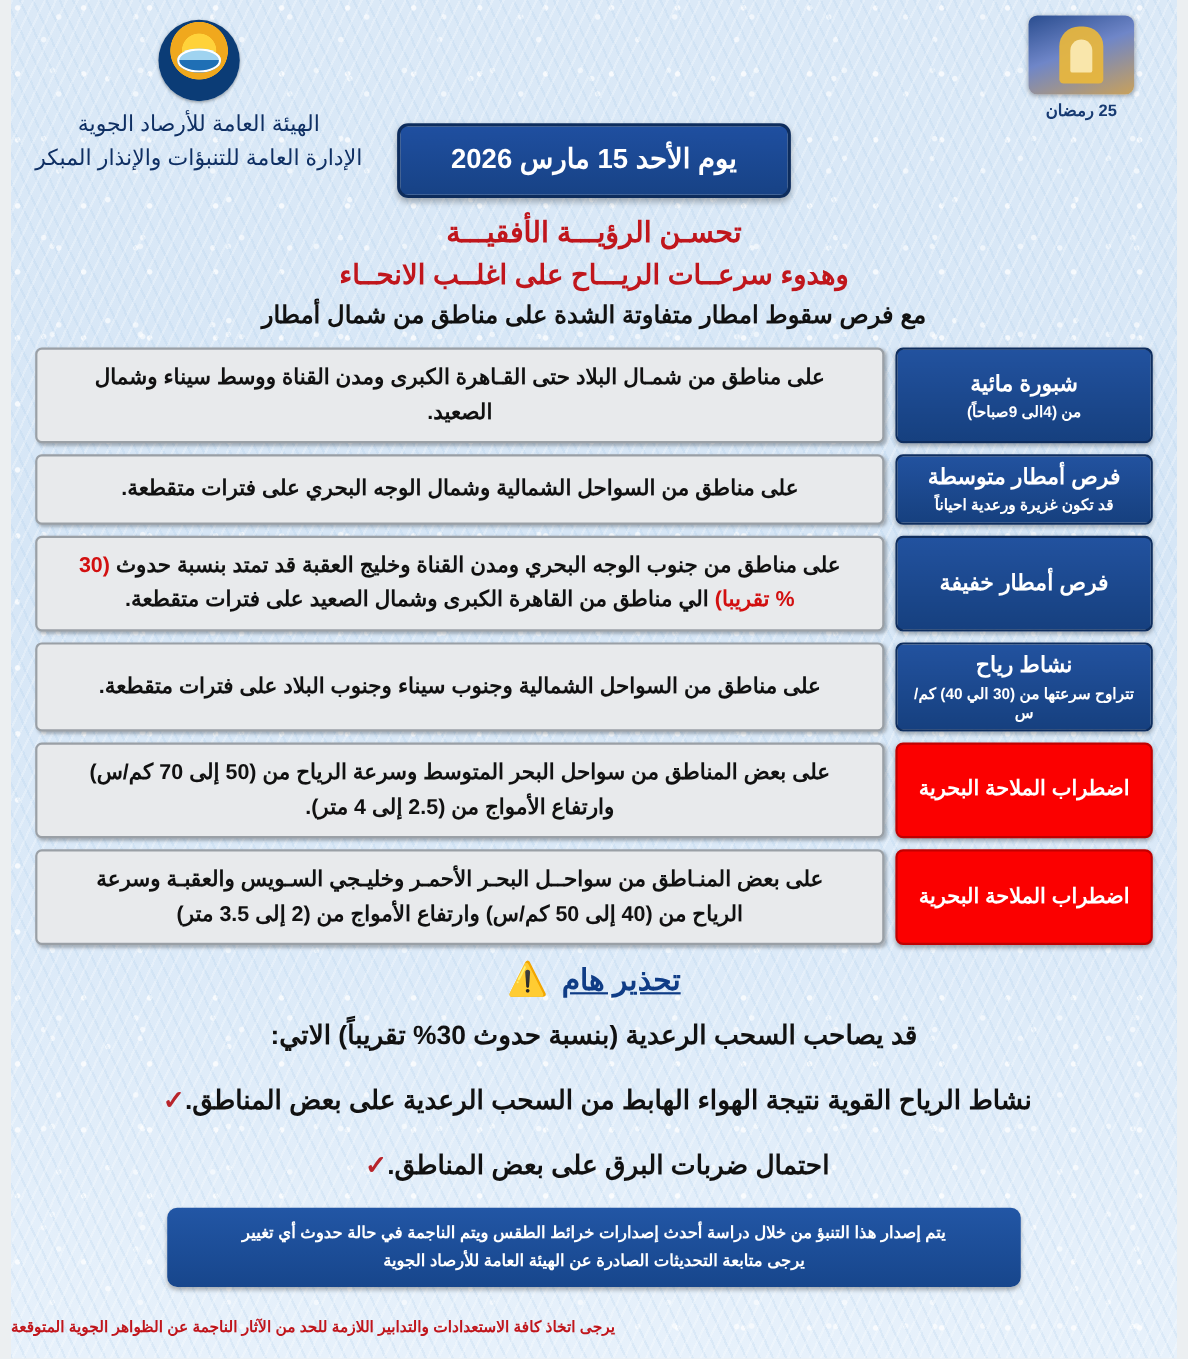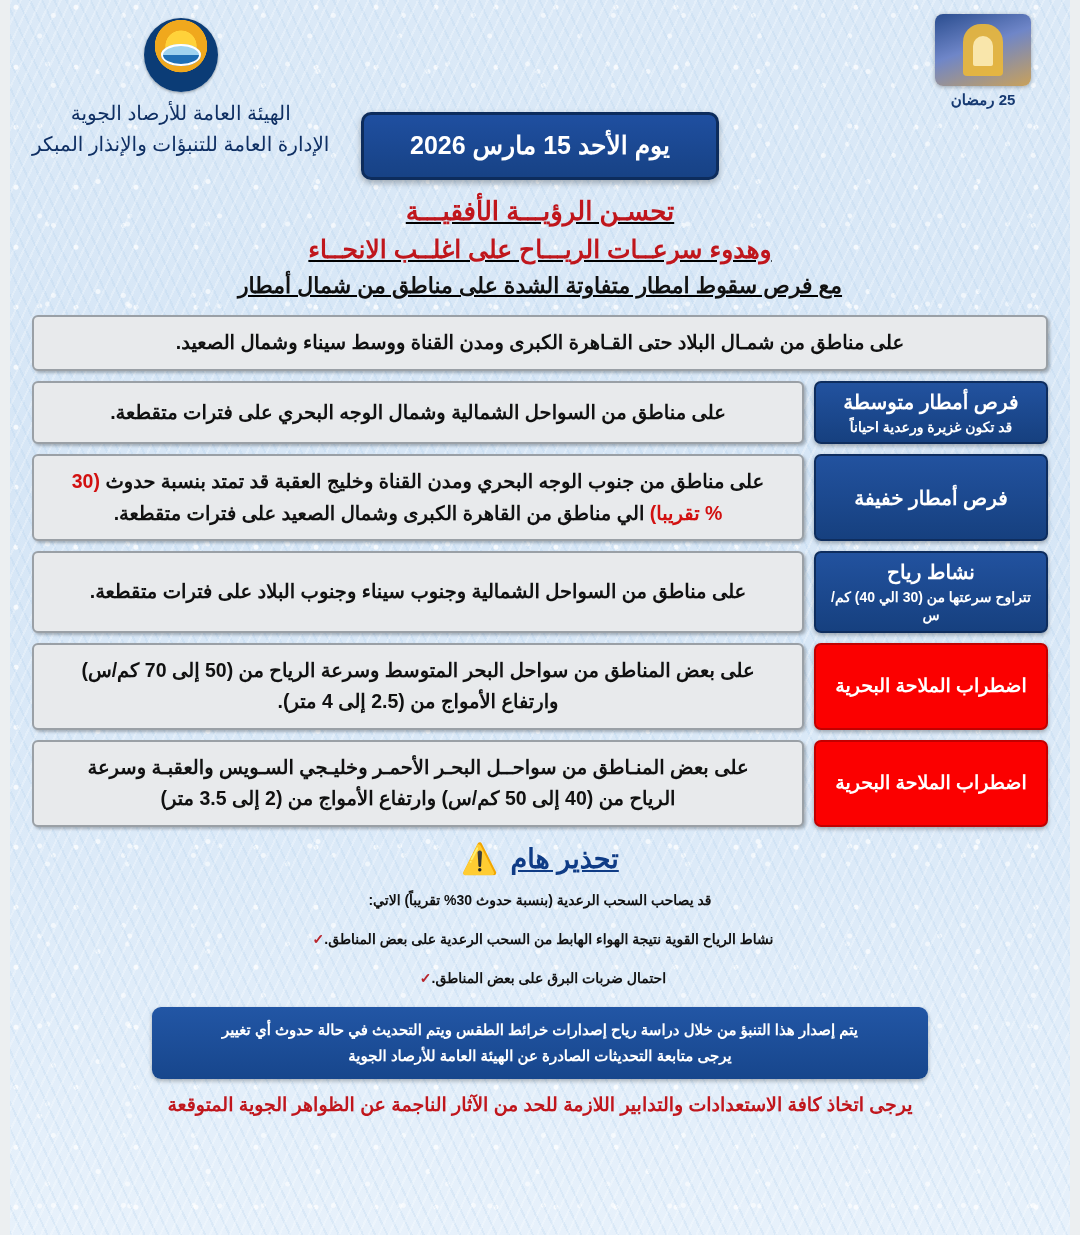--- a/index.html
+++ b/index.html
@@ -67,21 +67,21 @@
     background:linear-gradient(180deg,#1f4fa0 0%, #174285 100%);
     border:3px solid #0d2c5c;border-radius:10px;
     color:#ffffff;font-weight:bold;text-align:center;
     padding:12px 26px 14px 26px;margin-top:10px;
     box-shadow:0 3px 6px rgba(0,0,0,.28);
     min-width:300px;
   }
   .title-box div{font-size:25px;line-height:1.45;}
 
   
-  .headlines{text-align:center;margin:16px 0 6px 0;text-decoration:underline;}
+  .headlines{text-align:center;margin:16px 0 6px 0;}
   .h1{color:#c0161c;font-weight:bold;font-size:26px;letter-spacing:.5px;margin-bottom:8px;}
   .h2{color:#c0161c;font-weight:bold;font-size:25px;margin-bottom:9px;}
   .h3{color:#111111;font-weight:bold;font-size:22px;}
 
   
   .rows{padding:10px 22px 0 22px;}
   .row{display:flex;align-items:stretch;margin-bottom:10px;gap:10px;}
   .label{
     width:214px;flex:0 0 214px;border-radius:7px;
     display:flex;flex-direction:column;align-items:center;justify-content:center;
@@ -99,34 +99,34 @@
     display:flex;align-items:center;justify-content:center;
     padding:10px 28px;color:#111;font-weight:bold;font-size:19.5px;line-height:1.62;text-align:center;
   }
   .desc .red{color:#d21010;}
 
   
   .warn-head{display:flex;align-items:center;justify-content:center;gap:12px;margin:16px 0 10px 0;}
   .warn-title{color:#0f3c86;font-weight:bold;font-size:27px;text-decoration:underline;}
   .warn-icon{font-size:30px;line-height:1;}
   .warn-body{text-align:center;color:#111;font-weight:bold;}
-  .warn-body .wline{font-size:14px;line-height:1.95;margin-top:12px;}
+  .warn-body .wline{font-size:24px;line-height:1.95;margin-top:12px;}
   .warn-body .tick{color:#b8242b;margin-left:6px;}
 
   
   .note{
     margin:14px auto 0 auto;width:740px;
     background:linear-gradient(180deg,#2256a5 0%, #17468c 100%);
     border-radius:9px;color:#fff;text-align:center;
     padding:10px 18px;font-size:15px;line-height:1.75;font-weight:bold;
     box-shadow:0 2px 4px rgba(0,0,0,.28);
   }
   .final{
-    text-align:center;color:#c0161c;font-weight:bold;font-size:19px;
-    margin-top:14px;
+    text-align:left;color:#c0161c;font-weight:bold;font-size:14px;
+    margin-top:28px;
   }
 </style>
 </head>
 <body>
 
 <div id="page">
   <div class="content">
 
     <div class="header">
       <div class="ramadan">
@@ -148,20 +148,24 @@
     </div>
 
     <div class="headlines">
       <div class="h1">تحسـن الرؤيـــة الأفقيـــة</div>
       <div class="h2">وهدوء سرعــات الريـــاح على اغلــب الانحــاء</div>
       <div class="h3">مع فرص سقوط امطار متفاوتة الشدة على مناطق من شمال أمطار</div>
     </div>
 
     <div class="rows" id="rows">
         <div class="row">
+          <div class="label blue">
+            <div class="lt">شبورة مائية</div>
+            <div class="ls">من (4الى 9صباحاً)</div>
+          </div>
           <div class="desc">
             <div><span>على مناطق من شمـال البلاد حتى القـاهرة الكبرى ومدن القناة ووسط سيناء وشمال الصعيد.</span></div>
           </div>
         </div>
         <div class="row">
           <div class="label blue">
             <div class="lt">فرص أمطار متوسطة</div>
             <div class="ls">قد تكون غزيرة ورعدية احياناً</div>
           </div>
           <div class="desc">
@@ -211,20 +215,20 @@
       <div class="warn-body">
         <div class="wline">قد يصاحب السحب الرعدية (بنسبة حدوث 30% تقريباً) الاتي:</div>
         <div id="warn-bullets">
             <div class="wline"><span>نشاط الرياح القوية نتيجة الهواء الهابط من السحب الرعدية على بعض المناطق.</span><span class="tick">✓</span></div>
             <div class="wline"><span>احتمال ضربات البرق على بعض المناطق.</span><span class="tick">✓</span></div>
           </div>
       </div>
     </div>
 
     <div class="note">
-      <div>يتم إصدار هذا التنبؤ من خلال دراسة رياح إصدارات خرائط الطقس ويتم التحديث في حالة حدوث أي تغيير</div>
+      <div>يتم إصدار هذا التنبؤ من خلال دراسة أحدث إصدارات خرائط الطقس ويتم الناجمة في حالة حدوث أي تغيير</div>
       <div>يرجى متابعة التحديثات الصادرة عن الهيئة العامة للأرصاد الجوية</div>
     </div>
 
     <div class="final">يرجى اتخاذ كافة الاستعدادات والتدابير اللازمة للحد من الآثار الناجمة عن الظواهر الجوية المتوقعة</div>
 
   </div>
 </div>
 
 </body></html>

